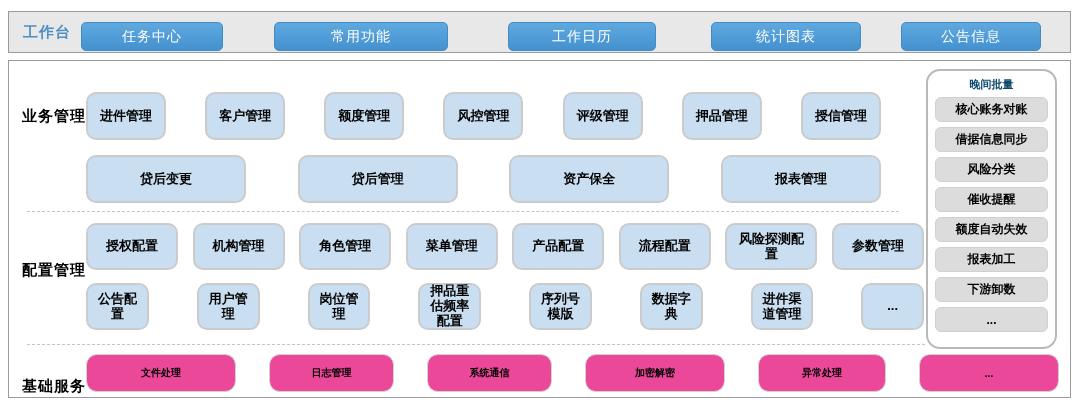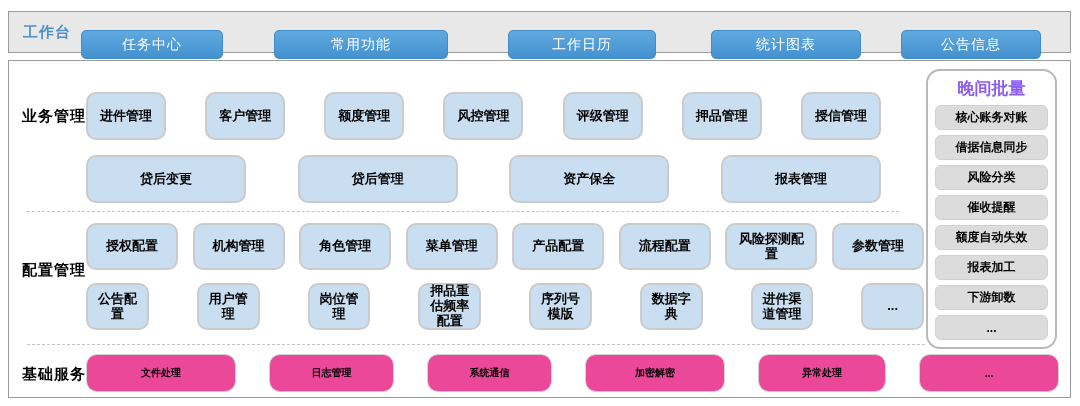--- a/index.html
+++ b/index.html
@@ -4,36 +4,36 @@
 <style>
   html,body{margin:0;padding:0;background:#ffffff;}
   body{font-family:"Liberation Sans","DejaVu Sans",sans-serif;color:#111;}
   .page{position:relative;width:1080px;height:406px;background:#fff;overflow:hidden;}
 
   
   .topbar{position:absolute;left:8px;top:11px;width:1063px;height:42px;
     background:#e8e8e8;border:1px solid #9b9b9b;box-sizing:border-box;}
   .topbar-label{position:absolute;left:14px;top:0;height:40px;display:flex;align-items:center;
     color:#4e8fc5;font-size:15px;font-weight:bold;letter-spacing:1px;}
-  .tb-btn{position:absolute;top:18px;height:29px;display:flex;align-items:center;justify-content:center;
+  .tb-btn{position:absolute;top:10px;height:29px;display:flex;align-items:center;justify-content:center;
     background:linear-gradient(#60a9df,#4391cf);border:1px solid #3f8cc9;border-radius:5px;
     color:#fff;font-size:14px;letter-spacing:1px;cursor:pointer;box-sizing:border-box;}
   .tb-btn-0{left:72px;width:142px;}
   .tb-btn-1{left:265px;width:174px;}
   .tb-btn-2{left:499px;width:148px;}
   .tb-btn-3{left:702px;width:150px;}
   .tb-btn-4{left:892px;width:140px;}
 
   
   .panel{position:absolute;left:8px;top:60px;width:1063px;height:338px;
     background:#fff;border:1px solid #9b9b9b;box-sizing:border-box;}
   .sec-label{position:absolute;left:13px;font-size:15px;font-weight:bold;color:#000;letter-spacing:1px;}
   #sec-label-0{top:46px;}
   #sec-label-1{top:200px;}
-  #sec-label-2{top:304px;}
+  #sec-label-2{top:316px;}
 
   .row{position:absolute;display:flex;justify-content:space-between;align-items:stretch;}
   #row-b1{left:77px;top:31px;width:795px;height:48px;}
   #row-b2{left:77px;top:94px;width:795px;height:48px;}
   #row-c1{left:77px;top:162px;width:838px;height:47px;}
   #row-c2{left:77px;top:222px;width:838px;height:47px;gap:48px;}
   #row-f1{left:77px;top:293px;width:973px;height:38px;}
 
   .box{display:flex;align-items:center;justify-content:center;text-align:center;
     box-sizing:border-box;font-weight:bold;color:#000;cursor:pointer;}
@@ -50,21 +50,21 @@
   #row-f1 .box:nth-child(5){width:128px;}
   #row-f1 .box:nth-child(6){width:140px;}
 
   .divider{position:absolute;height:0;border-top:1px dashed #c4c4c4;}
   #divider-1{left:18px;top:150px;width:872px;}
   #divider-2{left:18px;top:283px;width:898px;}
 
   
   .sidebar{position:absolute;left:917px;top:8px;width:131px;height:280px;
     background:#fff;border:2px solid #b9b9b9;border-radius:14px;box-sizing:border-box;}
-  .sidebar-title{margin-top:6px;text-align:center;font-size:17px;font-weight:bold;color:#8b5cf6;}
+  .sidebar-title{margin-top:6px;text-align:center;font-size:11px;font-weight:bold;color:#0c4a6e;}
   .sidebar-item{height:25px;margin:5px 7px 0 7px;display:flex;align-items:center;justify-content:center;
     background:#dcdcdc;border:1px solid #d0d0d0;border-radius:6px;
     font-size:12px;font-weight:bold;color:#000;cursor:pointer;box-sizing:border-box;}
 </style>
 </head>
 <body>
 
 <div class="page">
 
   <div class="topbar">

